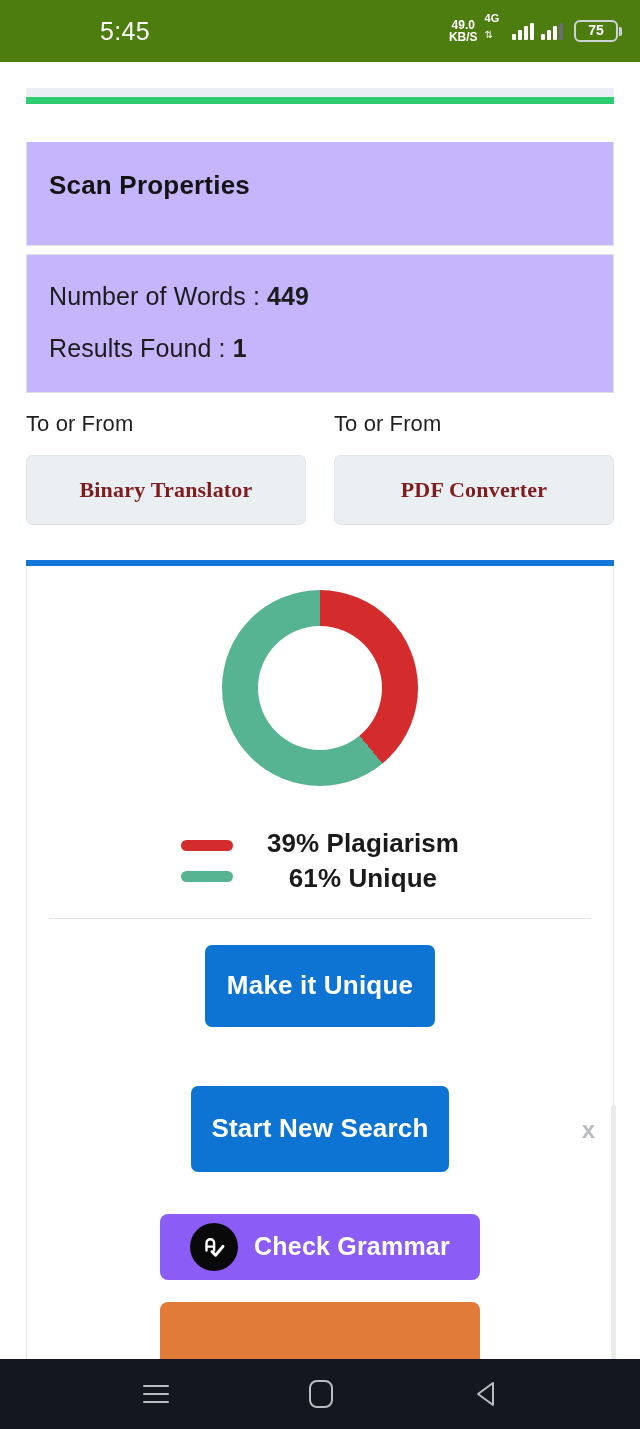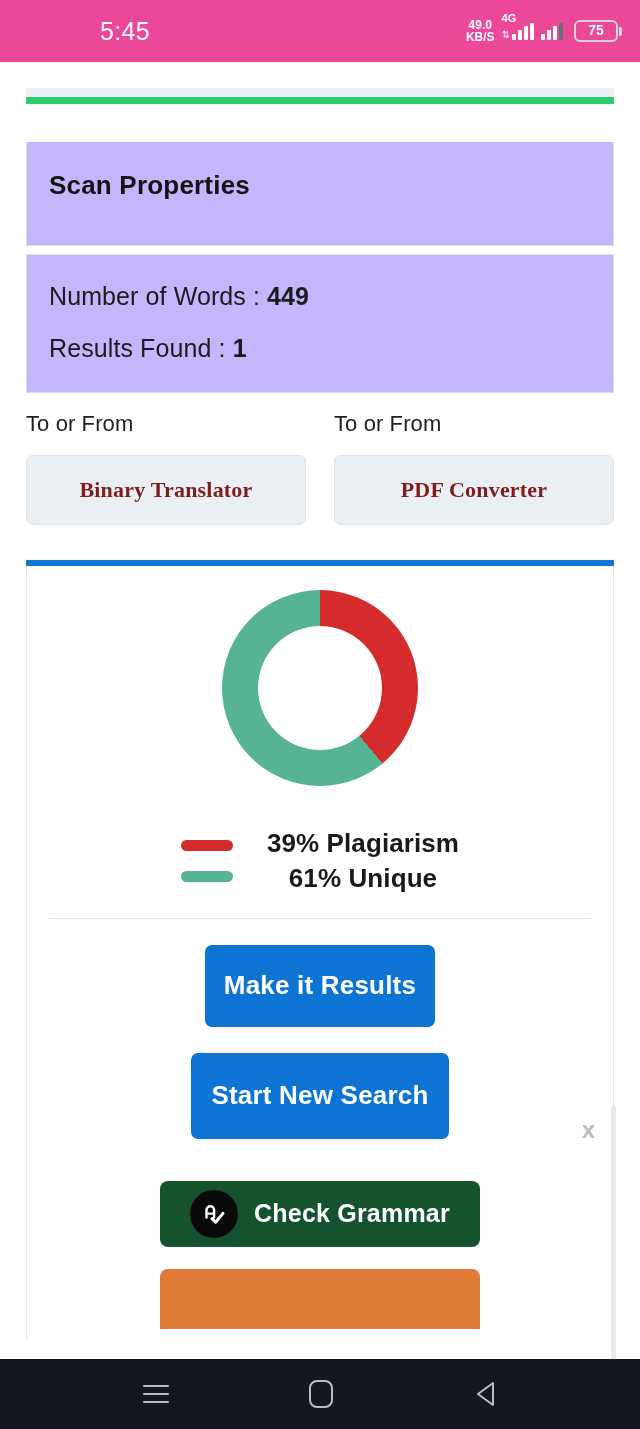--- a/index.html
+++ b/index.html
@@ -7,35 +7,35 @@
     width: 640px; height: 1429px;
     background: #ffffff;
     font-family: "Liberation Sans", sans-serif;
     overflow: hidden;
   }
   .screen { position: relative; width: 640px; height: 1429px; background: #ffffff; }
 
   
   .statusbar {
     position: absolute; top: 0; left: 0; width: 640px; height: 62px;
-    background: #ec4899; color: #ffffff;
+    background: #4d7c0f; color: #ffffff;
     display: flex; align-items: center;
   }
   .status-time {
     position: absolute; left: 100px; top: 50%; transform: translateY(-50%);
     font-size: 25px; font-weight: 400; letter-spacing: .3px; color: #fff;
   }
   .status-right {
     position: absolute; right: 18px; top: 50%; transform: translateY(-50%);
     display: flex; align-items: center; gap: 7px;
   }
   .netspeed { display: flex; flex-direction: column; align-items: center; line-height: 1; }
   .netspeed .v { font-size: 12px; font-weight: 700; color: #fff; }
   .netspeed .u { font-size: 12px; font-weight: 700; color: #fff; margin-top: 0; }
-  .sigwrap { display: flex; align-items: flex-end; gap: 2px; position: relative; }
+  .sigwrap { display: flex; align-items: flex-end; gap: 19px; position: relative; }
   .net-label {
     position: absolute; left: 0px; top: -11px;
     font-size: 11px; font-weight: 700; color: #fff; white-space: nowrap;
   }
   .arrows { font-size: 10px; color: #fff; line-height: 1; }
   .bars { display: flex; align-items: flex-end; gap: 2px; height: 17px; }
   .bars i { display: block; width: 4px; background: #fff; border-radius: 1px; }
   .bars i:nth-child(1) { height: 6px; }
   .bars i:nth-child(2) { height: 10px; }
   .bars i:nth-child(3) { height: 14px; }
@@ -139,25 +139,25 @@
 
   .actions { padding-top: 26px; }
   .action-row { display: flex; justify-content: center; }
   .btn-primary {
     background: #0d74d4; border: none; border-radius: 7px;
     color: #ffffff; font-family: "Liberation Sans", sans-serif;
     font-size: 26px; font-weight: 700; letter-spacing: .2px;
     display: flex; align-items: center; justify-content: center; cursor: pointer;
   }
   .btn-make-unique { width: 230px; height: 82px; }
-  .btn-new-search { width: 258px; height: 86px; margin-top: 26px; }
+  .btn-new-search { width: 258px; height: 86px; margin-top: 59px; }
 
   .btn-grammar {
     margin: 42px auto 0 auto; width: 320px; height: 66px;
-    background: #14532d; border: none; border-radius: 8px;
+    background: #8b5cf6; border: none; border-radius: 8px;
     display: flex; align-items: center; justify-content: center; gap: 16px;
     cursor: pointer;
   }
   .grammar-icon {
     width: 48px; height: 48px; border-radius: 50%; background: #090909;
     display: flex; align-items: center; justify-content: center; flex: none;
   }
   .grammar-icon svg { width: 32px; height: 32px; display: block; }
   .btn-grammar .lbl {
     font-family: "Liberation Sans", sans-serif;
@@ -285,21 +285,21 @@
           <div class="legend-texts">
             <div class="legend-text">39% Plagiarism</div>
             <div class="legend-text">61% Unique</div>
           </div>
         </div>
 
         <div class="hr"></div>
 
         <div class="actions">
           <div class="action-row">
-            <button class="btn-primary btn-make-unique">Make it Results</button>
+            <button class="btn-primary btn-make-unique">Make it Unique</button>
           </div>
           <div class="action-row">
             <button class="btn-primary btn-new-search">Start New Search</button>
           </div>
           <button class="btn-grammar">
             <span class="grammar-icon">
               <svg viewBox="0 0 32 32" fill="none">
                 <path d="M8.5 19.5V12a3.8 3.8 0 0 1 7.6 0v7.5" stroke="#fff" stroke-width="2.4" stroke-linecap="round"></path>
                 <path d="M8.7 15.6h7.2" stroke="#fff" stroke-width="2.4" stroke-linecap="round"></path>
                 <path d="M14 20.6l3.6 3.6L25 15.4" stroke="#fff" stroke-width="3" stroke-linecap="round" stroke-linejoin="round"></path>

